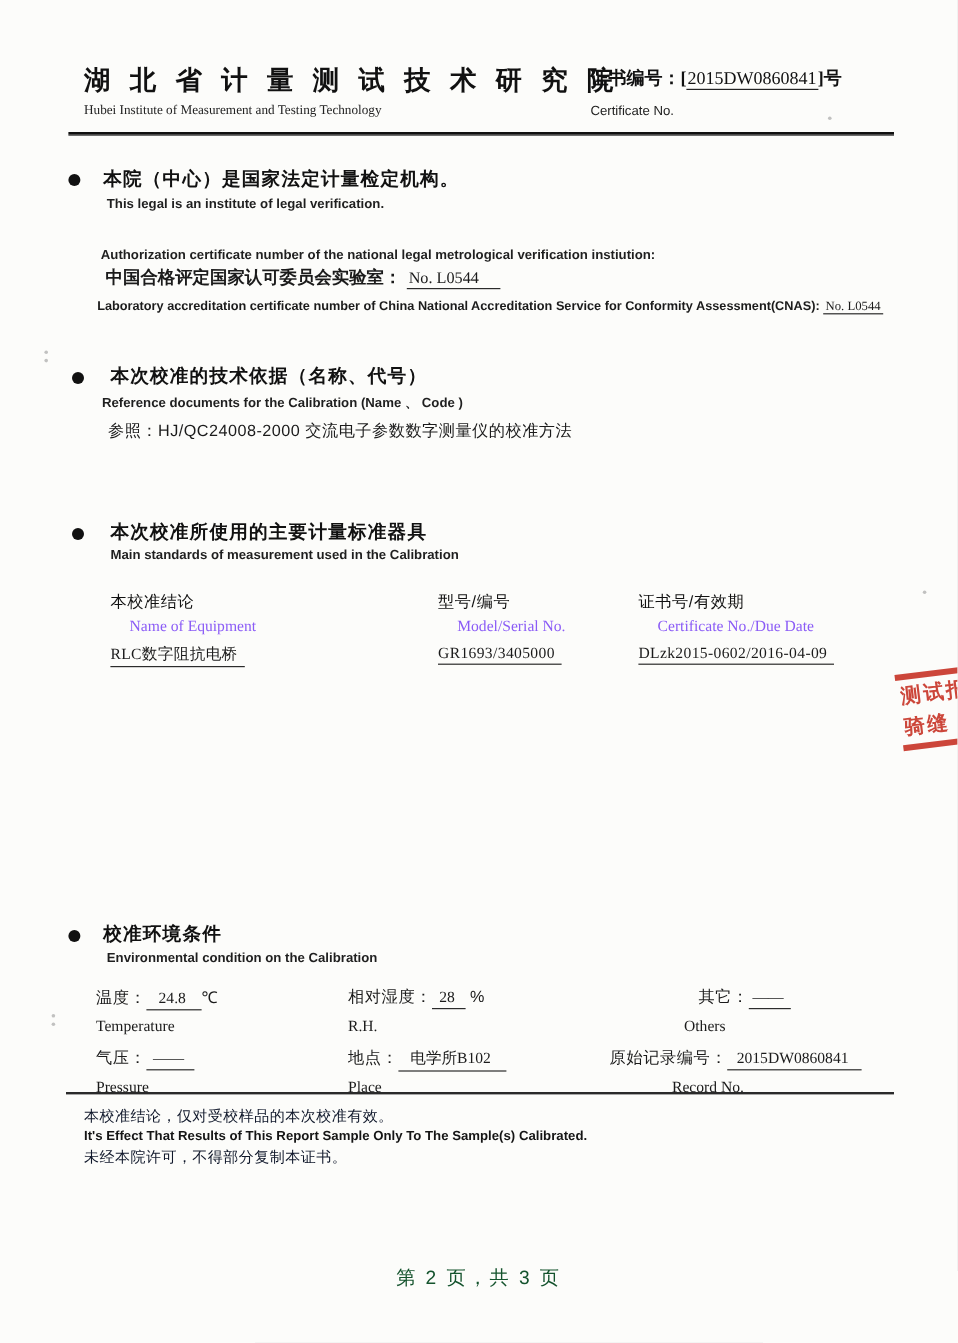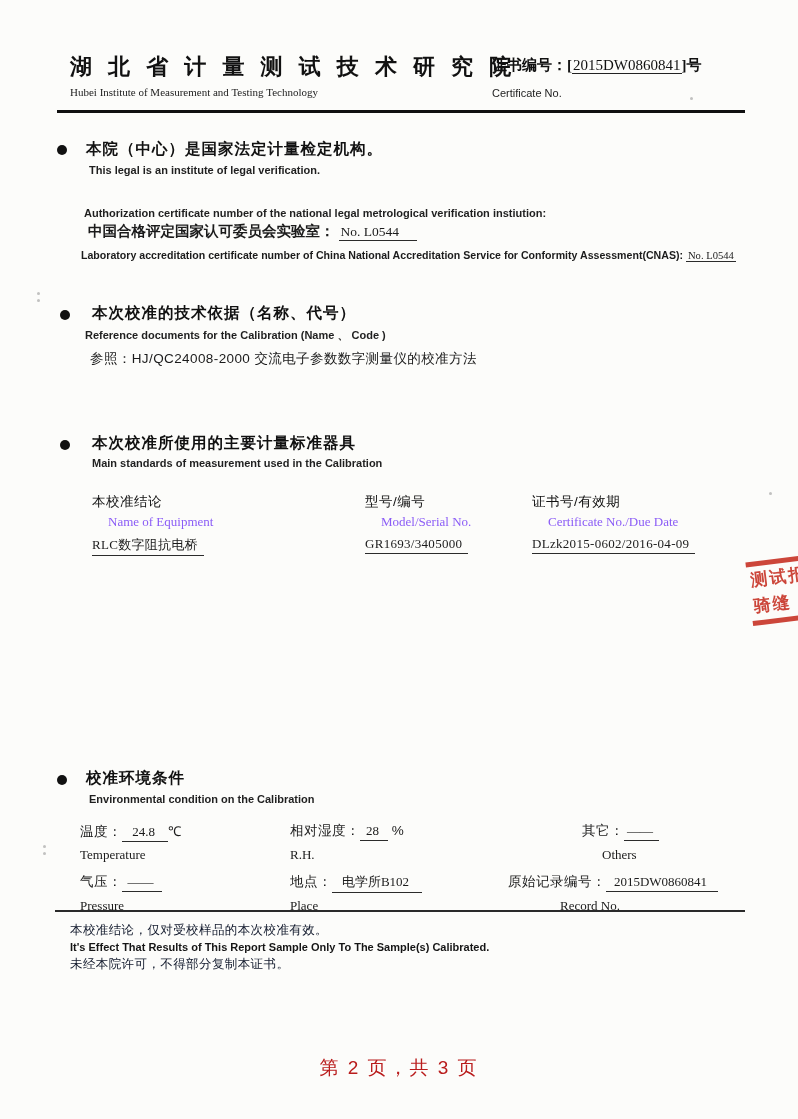--- a/index.html
+++ b/index.html
@@ -52,21 +52,21 @@
 
   
   .env-cell { font-size: 13.5px; white-space: nowrap; }
   .env-cell .lbl { letter-spacing: .5px; }
   .env-cell .val { font-family: "Liberation Serif", serif; font-size: 13px; border-bottom: 1.4px solid #2b2b2b; padding: 0 6px 1px 3px; display: inline-block; text-align: center; }
   .env-en { font-family: "Liberation Serif", serif; font-size: 13px; color: #1a1a1a; }
 
   
   .note-cn { font-size: 12.5px; color: #0f172a; letter-spacing: .4px; }
   .note-en { font-size: 11px; color: #151515; }
-  .page-no { left: 0; top: 1055px; width: 100%; text-align: center; font-size: 19px; letter-spacing: 2px; color: #b91c1c; }
+  .page-no { left: 0; top: 1055px; width: 100%; text-align: center; font-size: 16px; letter-spacing: 2px; color: #14532d; }
 
   
   .stamp {
     left: 749px; top: 558px; width: 70px; height: 64px;
     transform: rotate(-7deg);
     border-top: 5px solid #c8372a;
     border-bottom: 5px solid #c8372a;
     color: #c8372a;
     font-weight: bold;
     font-size: 17px;
@@ -142,21 +142,21 @@
   </div>
   <div class="abs env-cell" style="left:290px; top:822px;">
     <span class="lbl">相对湿度：</span><span class="val" style="min-width:28px;">28</span> <span>%</span>
   </div>
   <div class="abs env-cell" style="left:562px; top:822px;margin-left:20px;">
     <span class="lbl">其它：</span><span class="val" style="min-width:34px;">——</span>
   </div>
 
   <div class="abs env-en" style="left:80px; top:847px;">Temperature</div>
   <div class="abs env-en" style="left:290px; top:847px;">R.H.</div>
-  <div class="abs env-en" style="left:602px; top:847px;">Others</div>
+  <div class="abs env-en" style="left:570px; top:847px;">Others</div>
 
   <div class="abs env-cell" style="left:80px; top:873px;">
     <span class="lbl">气压：</span><span class="val" style="min-width:40px;">——</span>
   </div>
   <div class="abs env-cell" style="left:290px; top:873px;">
     <span class="lbl">地点：</span><span class="val" style="min-width:90px;">电学所B102</span>
   </div>
   <div class="abs env-cell" style="left:508px; top:873px;">
     <span class="lbl">原始记录编号：</span><span class="val" style="min-width:112px;">2015DW0860841</span>
   </div>

